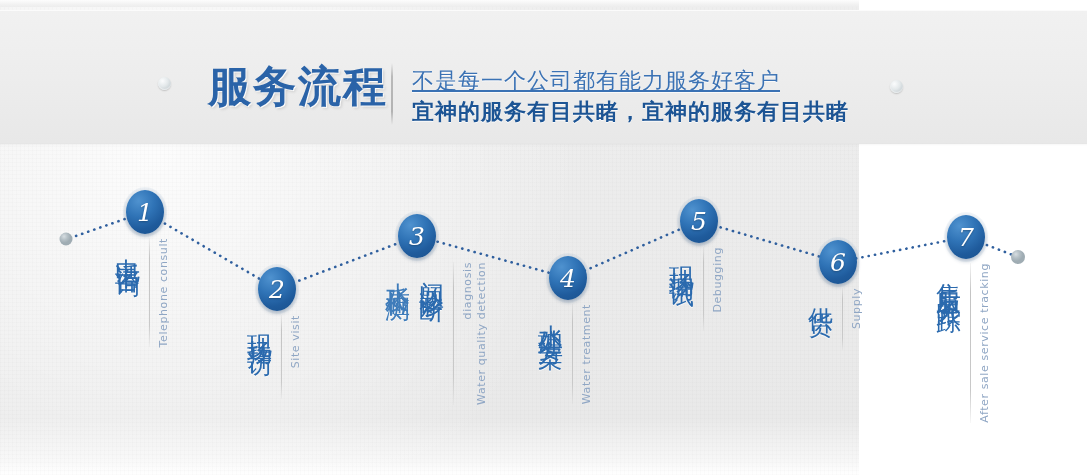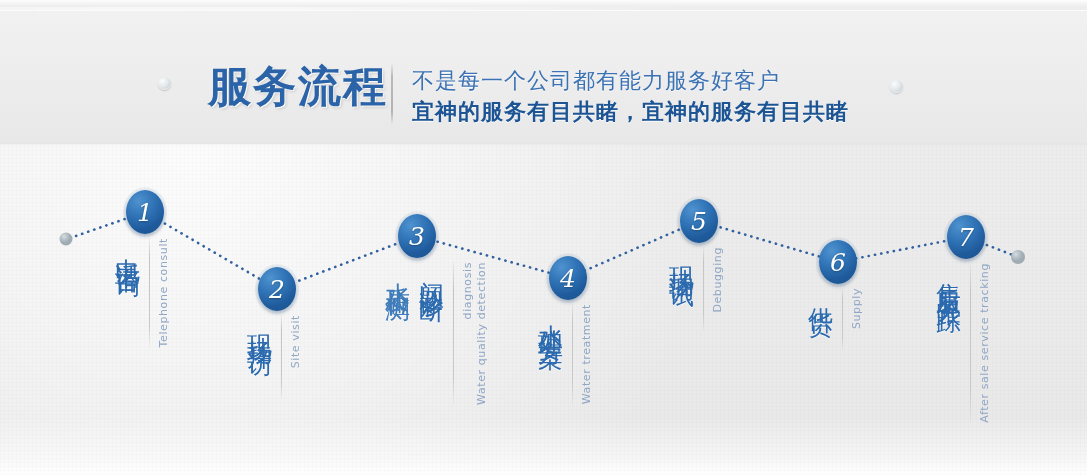--- a/index.html
+++ b/index.html
@@ -3,21 +3,21 @@
 <meta charset="utf-8">
 <style>
   html,body{margin:0;padding:0;}
   body{
     width:1087px;height:475px;
     background:#ffffff;
     font-family:"DejaVu Sans","Liberation Sans",sans-serif;
     overflow:hidden;
   }
   #page{
-    position:relative;width:1087px;height:475px;
+    position:relative;width:859px;height:475px;
     background:
       radial-gradient(circle at 18% 32%, rgba(255,255,255,.85) 0%, rgba(255,255,255,0) 55%),
       linear-gradient(180deg,#eeeeee 0%,#ececec 45%,#e9e9e9 88%,#f7f7f7 97%,#ffffff 100%);
   }
   
   #page::before{
     content:"";position:absolute;inset:0;
     background-image:
       repeating-linear-gradient(0deg, rgba(0,0,0,.012) 0 1px, rgba(255,255,255,0) 1px 4px),
       repeating-linear-gradient(90deg, rgba(0,0,0,.010) 0 1px, rgba(255,255,255,0) 1px 4px);
@@ -53,20 +53,21 @@
     white-space:nowrap;
   }
   .divider{
     position:absolute;left:405px;top:52px;width:2px;height:62px;
     background:linear-gradient(180deg,rgba(180,180,180,0) 0%,#b9b9b9 22%,#b2b2b2 78%,rgba(180,180,180,0) 100%);
   }
   .sub-wrap{position:absolute;left:426px;top:55px;white-space:nowrap;}
   .sub-line1{
     font-size:22px;color:#3b72b4;letter-spacing:1px;line-height:30px;
     text-shadow:0 1px 0 rgba(255,255,255,.75);
+    text-decoration:underline;
   }
   .sub-line2{
     font-size:22px;font-weight:bold;color:#1c5494;letter-spacing:1px;line-height:32px;
     text-shadow:0 1px 0 rgba(255,255,255,.75);
   }
 
   
   #flow-svg{position:absolute;left:0;top:0;width:1087px;height:475px;pointer-events:none;}
 
   .node{position:absolute;}

